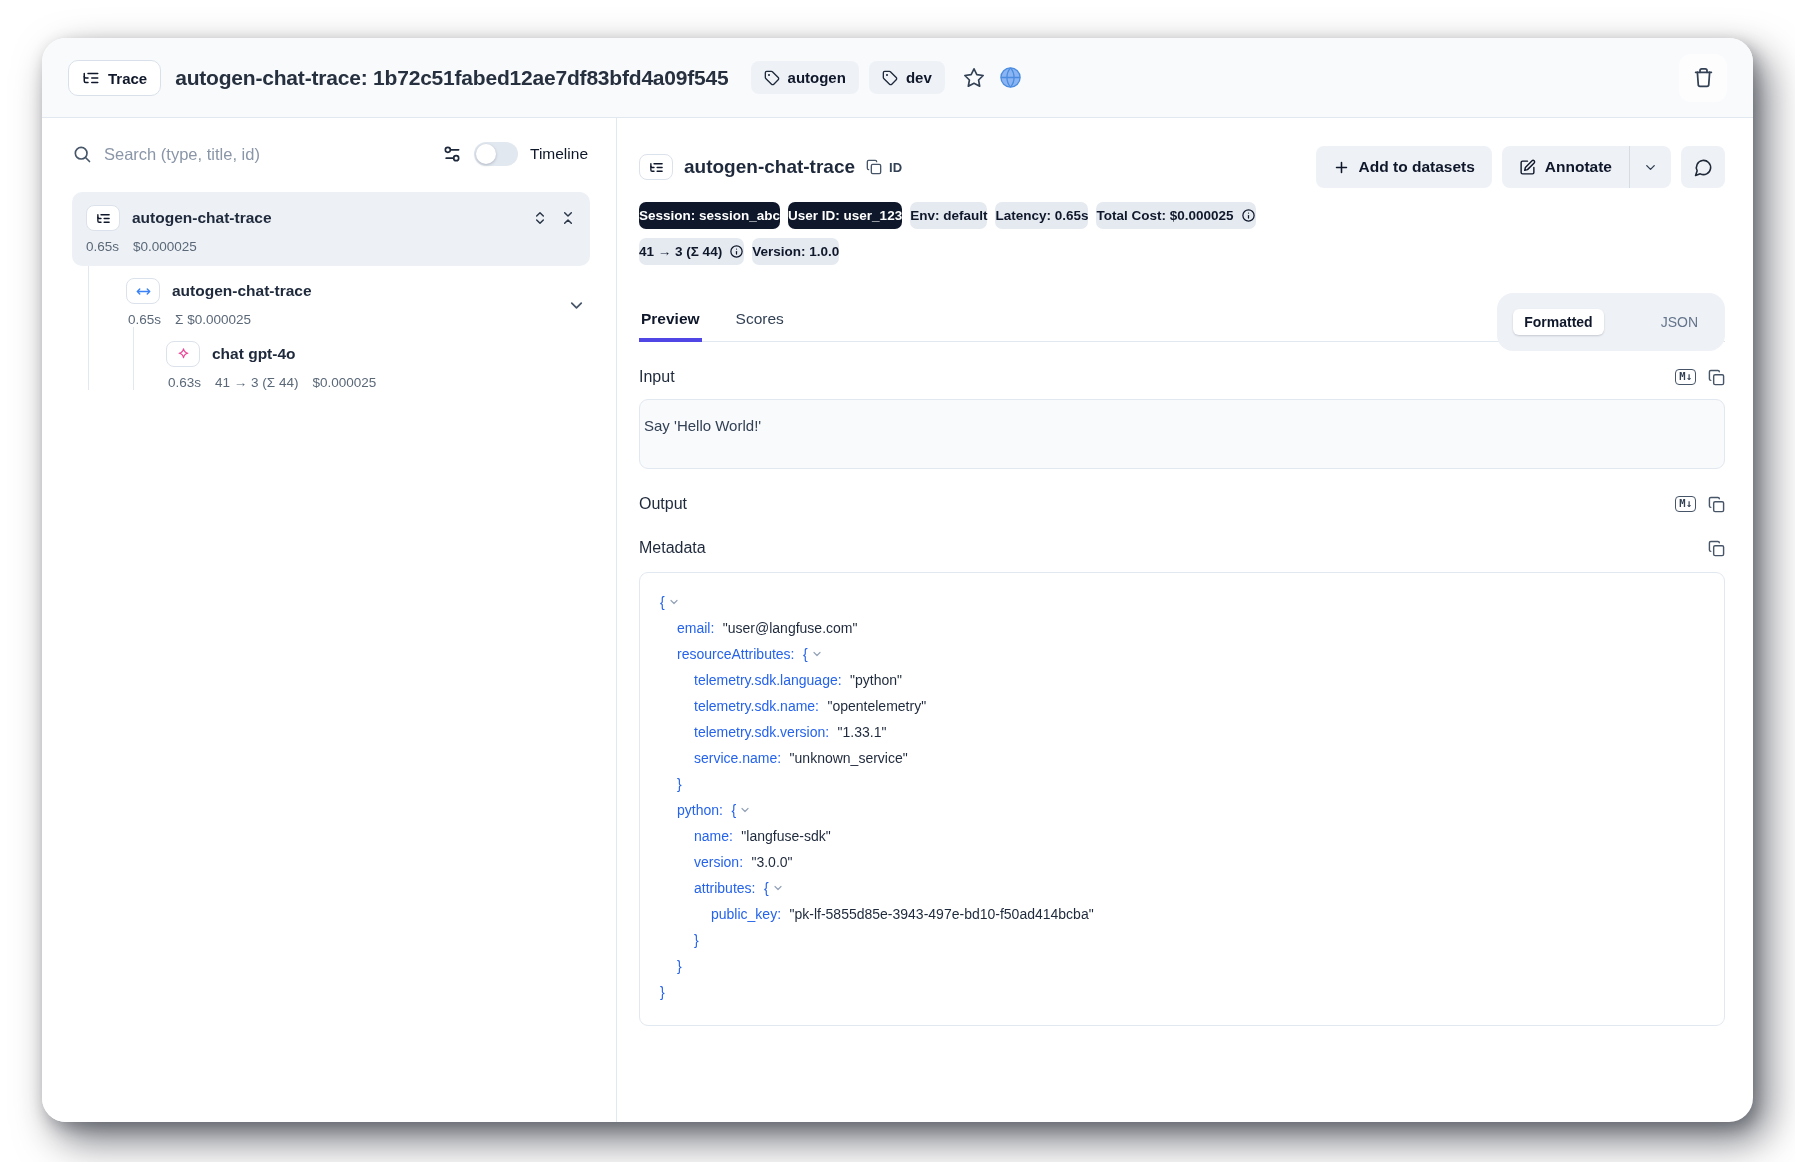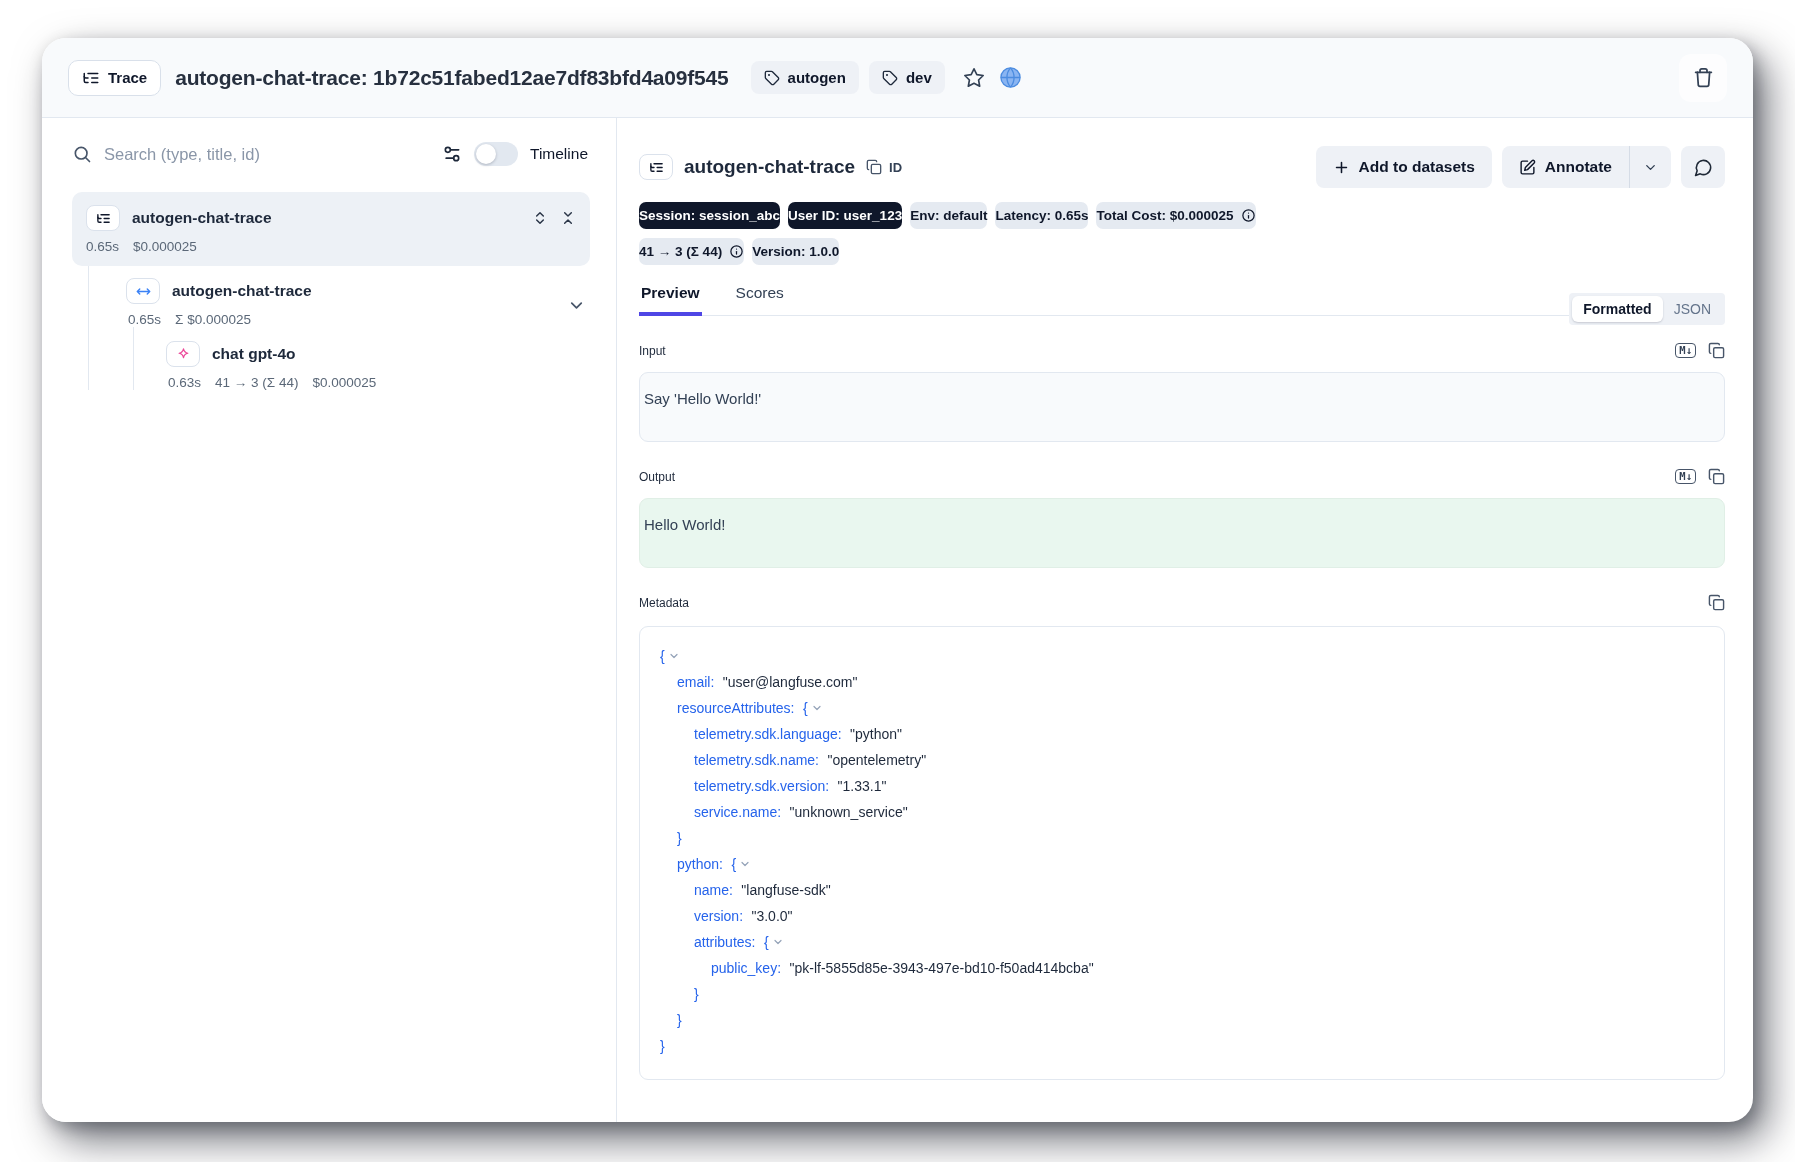--- a/index.html
+++ b/index.html
@@ -11,21 +11,21 @@
   body{background:#fff;width:1795px;height:1162px;overflow:hidden;}
   svg{display:block;}
   .card{
     width:1711px;height:1084px;margin:38px 0 0 42px;background:#fff;
     border-radius:24px;box-shadow:14px 18px 40px rgba(2,6,18,.55), 4px 6px 16px rgba(2,6,18,.25);
     display:flex;flex-direction:column;overflow:hidden;
   }
   
   .app-header{height:80px;flex:0 0 80px;background:var(--header-bg);border-bottom:1px solid var(--border);
     display:flex;align-items:center;padding:0 26px;gap:14px;}
-  .trace-badge{display:inline-flex;align-items:center;gap:8px;background:#fff;border:1px solid #d9e0ea;
+  .trace-badge{display:inline-flex;align-items:flex-end;gap:8px;background:#fff;border:1px solid #d9e0ea;
     border-radius:10px;padding:8px 13px;font-size:15px;font-weight:700;color:var(--dark);}
   .app-title{font-size:21px;font-weight:700;color:#27303f;letter-spacing:-.2px;white-space:nowrap;}
   .chips{display:flex;gap:10px;margin-left:8px;}
   .chip{display:inline-flex;align-items:center;gap:8px;background:var(--chip);border:none;border-radius:8px;
     padding:8px 13px;font-size:15px;font-weight:600;color:var(--dark);cursor:pointer;}
   .iconbtn{background:transparent;border:none;cursor:pointer;color:#2b3648;display:flex;align-items:center;justify-content:center;}
   .trash-btn{margin-left:auto;width:48px;height:48px;background:#fdfdfe;border-radius:12px;border:none;cursor:pointer;
     display:flex;align-items:center;justify-content:center;color:#334155;}
   
   .content{display:flex;flex:1;min-height:0;}
@@ -70,28 +70,28 @@
   .badge{display:inline-flex;align-items:center;gap:7px;border-radius:7px;padding:6px 0;
     font-size:13.5px;font-weight:700;}
   .badge.dark{background:var(--dark);color:#fff;}
   .badge.light{background:var(--badge-light);color:var(--dark);}
   .badge .info{color:inherit;display:inline-flex;cursor:pointer;}
   
   .tabs-bar{margin-top:18px;display:flex;align-items:flex-end;border-bottom:1px solid var(--border);}
   .tab{background:none;border:none;cursor:pointer;font-size:15.5px;padding:0 2px 10px;margin-right:32px;
     border-bottom:4px solid transparent;margin-bottom:-1px;color:#334155;font-weight:500;}
   .tab.active{color:var(--dark);font-weight:600;border-bottom-color:var(--accent);}
-  .seg{margin-left:auto;display:flex;background:var(--chip);border-radius:4px;padding:3px;transform:translateY(10px);}
+  .seg{margin-left:auto;display:flex;background:var(--chip);border-radius:16px;padding:16px;transform:translateY(10px);gap:46px;}
   .seg button{border:none;background:transparent;padding:5px 11px;font-size:14px;font-weight:500;color:#64748b;
     border-radius:6px;cursor:pointer;}
   .seg button.active{background:#fff;color:var(--dark);font-weight:600;box-shadow:0 1px 2px rgba(15,23,42,.18);}
   
   .sec{margin-top:26px;}
   .sec-head{display:flex;align-items:center;}
-  .sec-label{font-size:12px;font-weight:500;color:var(--text);}
+  .sec-label{font-size:16px;font-weight:500;color:var(--text);}
   .sec-icons{margin-left:auto;display:flex;gap:12px;align-items:center;color:#475569;}
   .icon-md{font-family:"DejaVu Sans Mono",monospace;font-size:10.5px;font-weight:700;border:1.6px solid #475569;
     border-radius:4px;padding:1px 3px;line-height:1.1;color:#334155;cursor:pointer;background:none;}
   .box{margin-top:13px;border:1px solid var(--border);border-radius:9px;padding:17px 4px;font-size:15px;color:#334155;}
   .box.input-box{background:var(--input-bg);padding-bottom:34px;}
   .box.output-box{background:var(--output-bg);border-color:#e0efe6;padding-bottom:34px;}
   .box.meta-box{background:#fff;padding:16px 20px 20px;margin-top:15px;}
   .code-line{font-family:"DejaVu Sans Mono",monospace;font-size:14px;line-height:26px;white-space:pre;color:var(--text);}
   .code-line .k{color:var(--key);}
   .code-line .p{color:var(--key);}
@@ -402,21 +402,20 @@
             <button class="iconbtn" style="color:#475569;">
                 <span>
                   <svg width="17" height="17" viewBox="0 0 24 24" fill="none" stroke="currentColor" stroke-width="2" stroke-linecap="round" stroke-linejoin="round">
                     <rect x="8" y="8" width="14" height="14" rx="2"></rect>
                     <path d="M4 16c-1.1 0-2-.9-2-2V4c0-1.1.9-2 2-2h10c1.1 0 2 .9 2 2"></path>
                   </svg>
                 </span>
               </button>
           </span>
         </div>
-        <div class="box output-box">Hello World!</div>
       </section>
 
       <section class="sec">
         <div class="sec-head">
           <span class="sec-label">Metadata</span>
           <span class="sec-icons">
             <button class="iconbtn" style="color:#475569;">
                 <span>
                   <svg width="17" height="17" viewBox="0 0 24 24" fill="none" stroke="currentColor" stroke-width="2" stroke-linecap="round" stroke-linejoin="round">
                     <rect x="8" y="8" width="14" height="14" rx="2"></rect>

